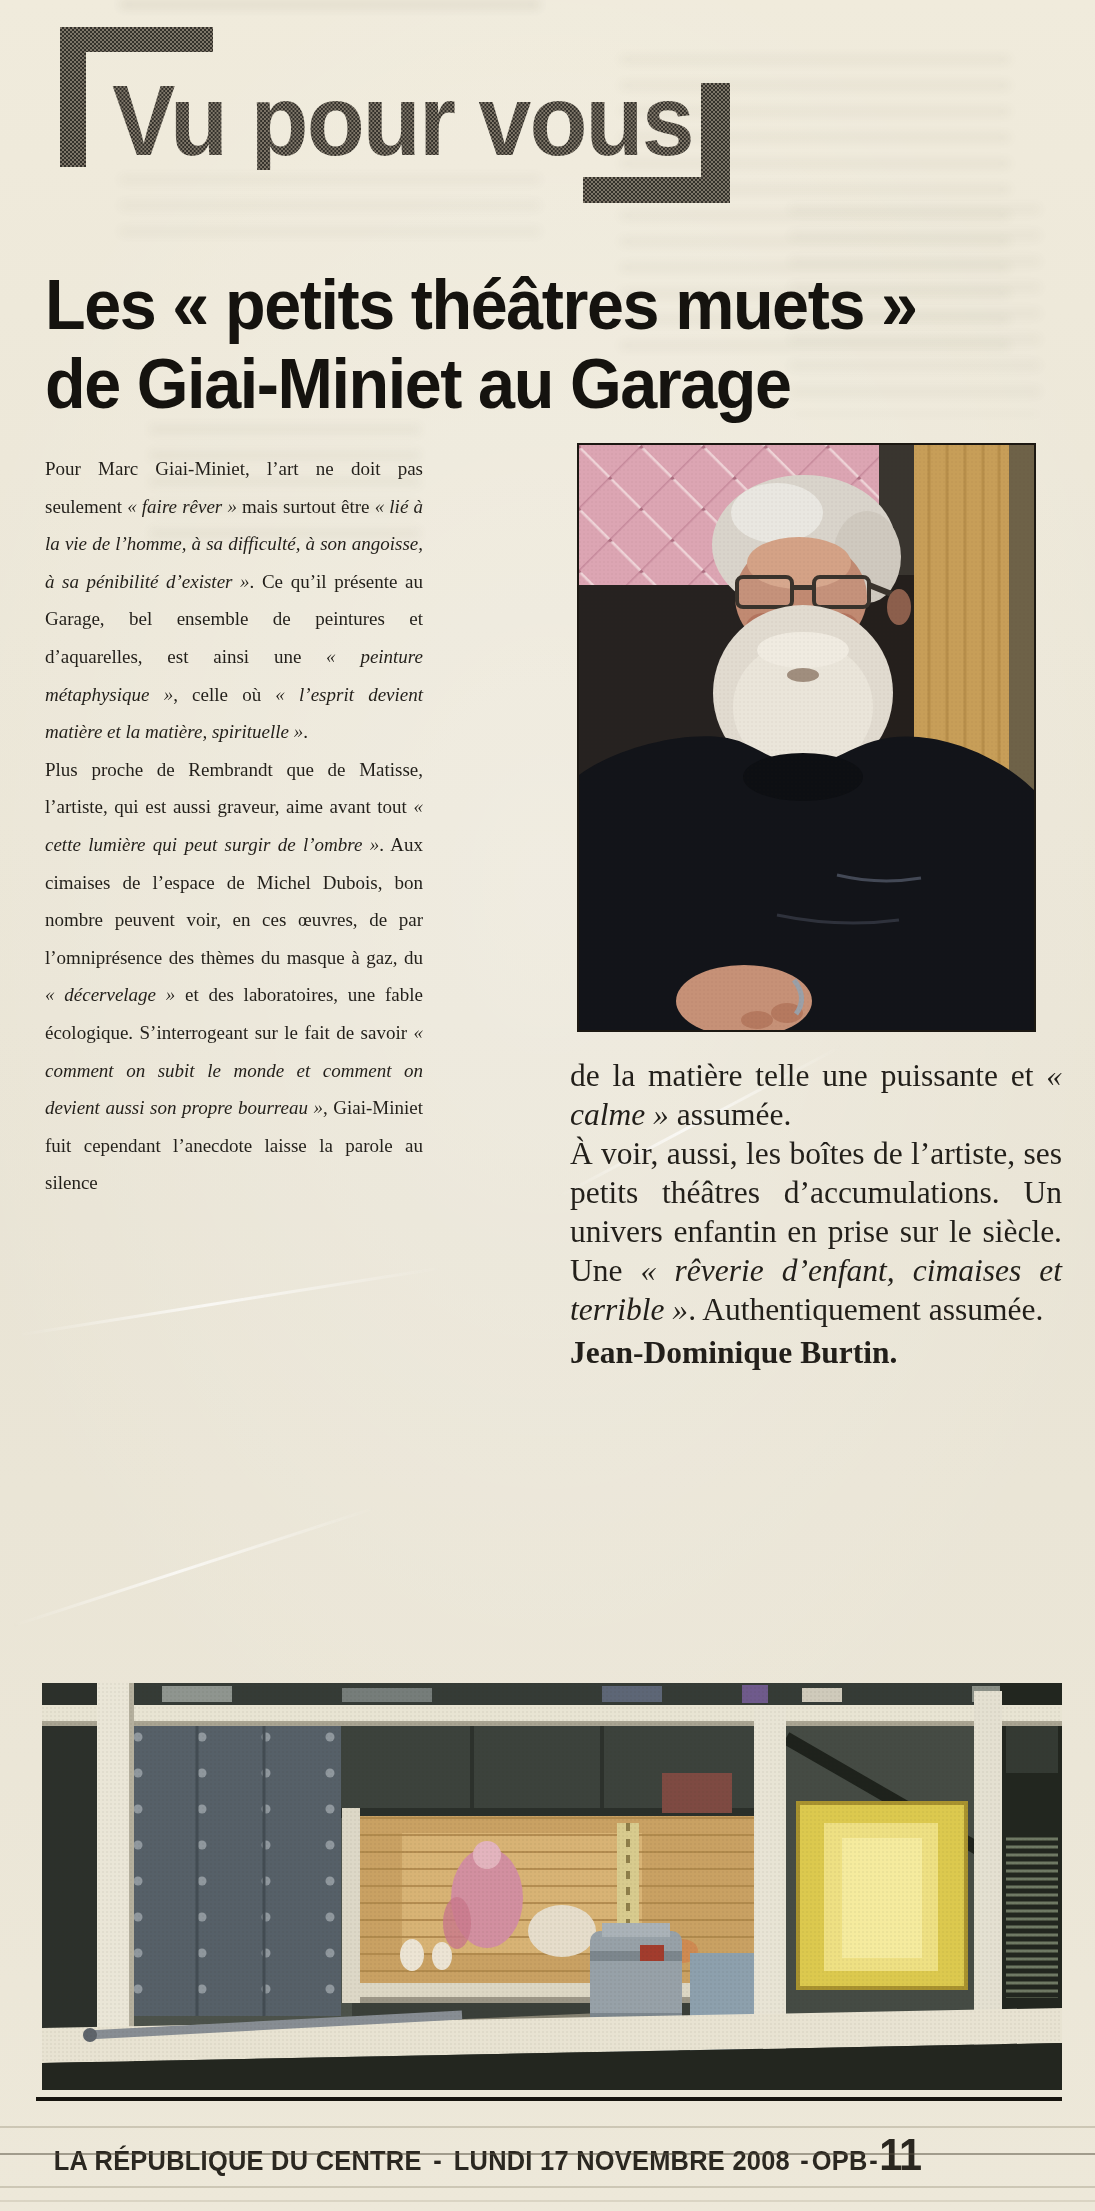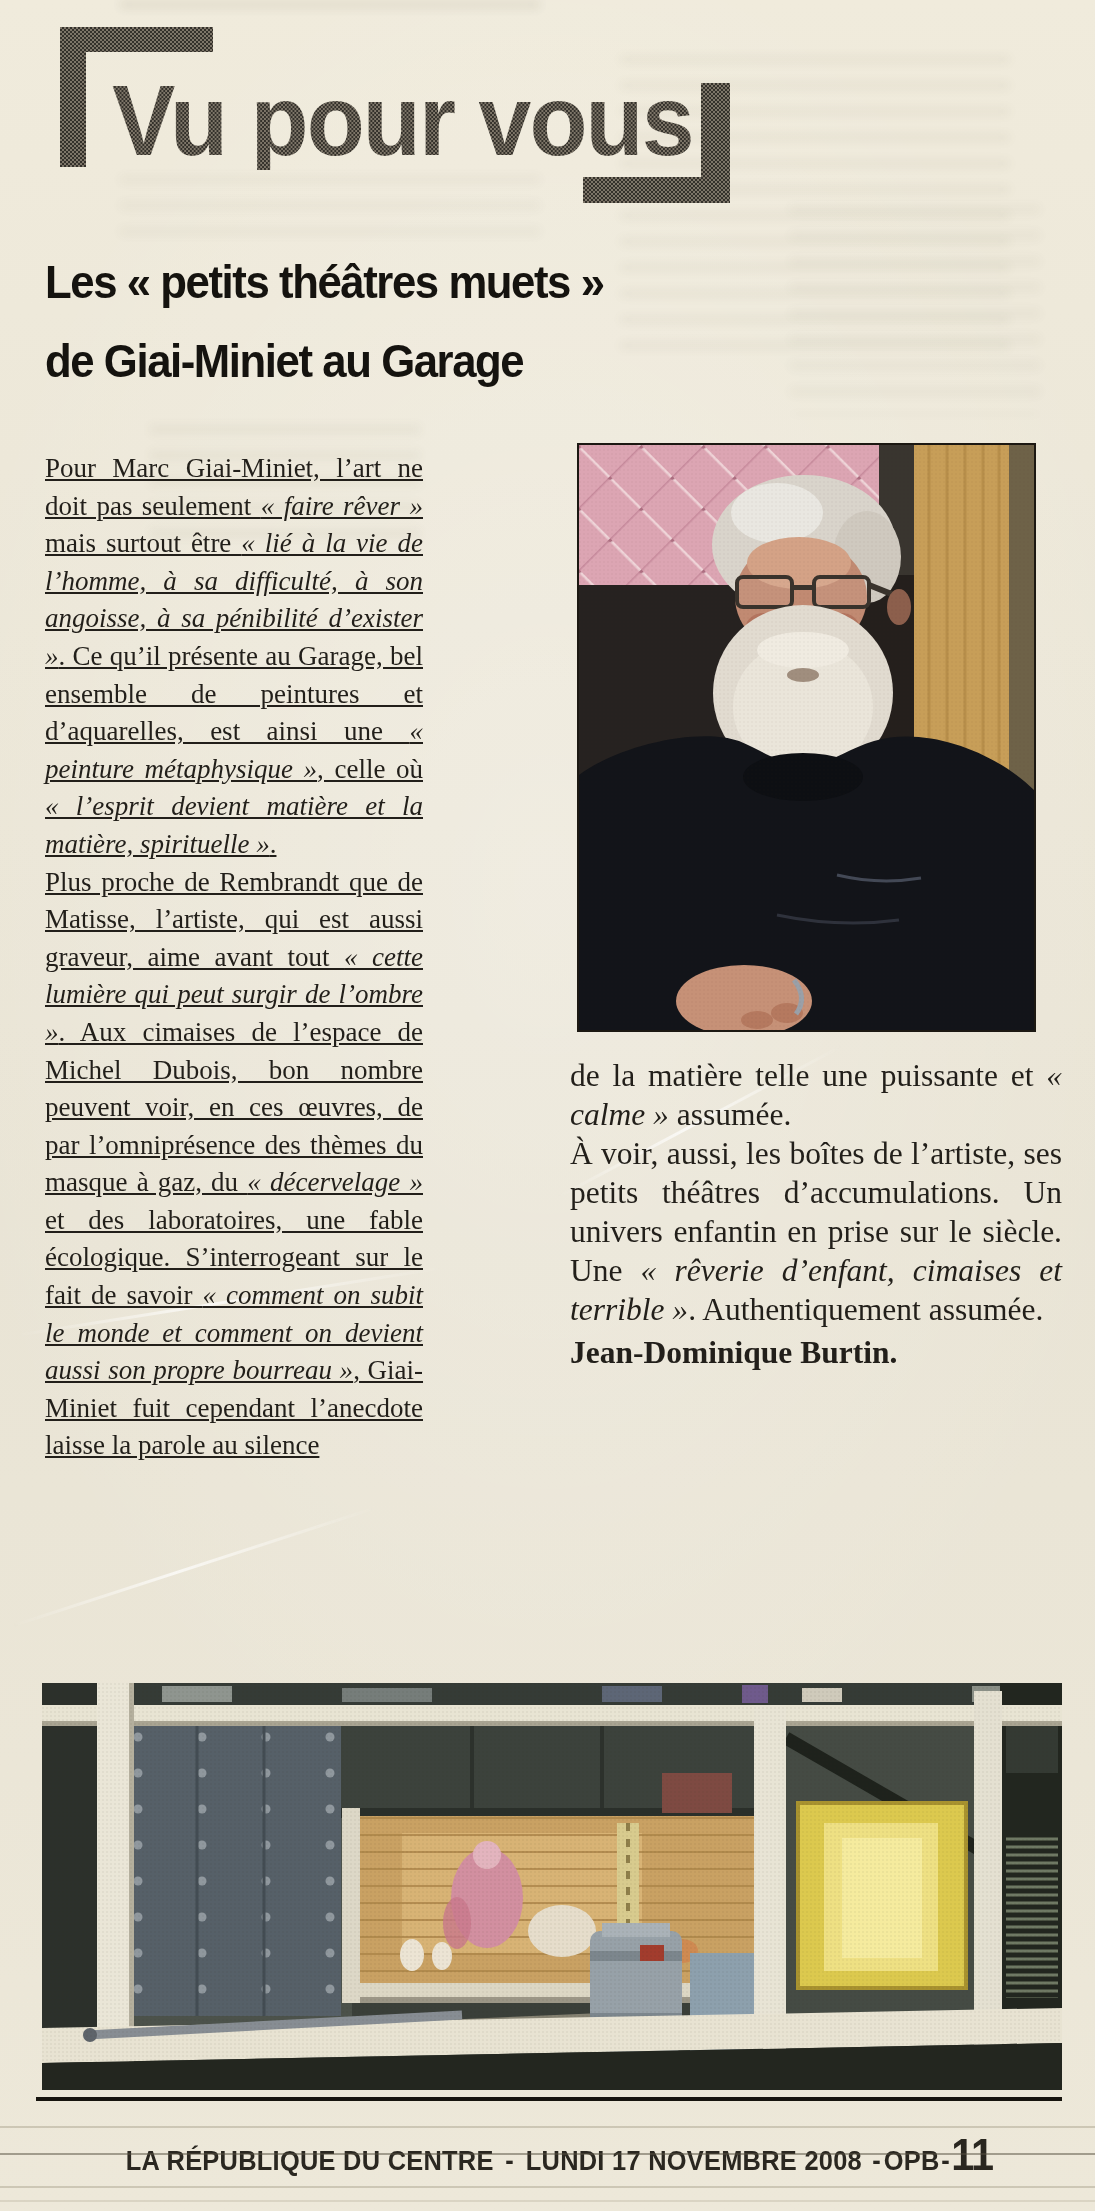--- a/index.html
+++ b/index.html
@@ -25,44 +25,44 @@
     color:#3b3831;
   }
   .section-title .squeeze{display:inline-block; transform:scaleX(0.95); transform-origin:left top;}
   @supports (-webkit-background-clip: text){
     .section-title .squeeze{
       background-image:repeating-conic-gradient(#34312b 0% 25%, #7d7568 0% 50%);
       background-size:4px 4px; -webkit-background-clip:text; background-clip:text; color:transparent;
     }
   }
   
-  .headline{position:absolute; left:45px; top:243px; width:1010px; color:#15130f;
-    font-family:"Liberation Sans", sans-serif; font-weight:bold; font-size:46px; line-height:79px; letter-spacing:-1.5px;}
+  .headline{position:absolute; left:45px; top:266px; width:1010px; color:#15130f;
+    font-family:"Liberation Sans", sans-serif; font-weight:bold; font-size:70px; line-height:79px; letter-spacing:-1.5px;}
   .headline .hl{display:block; transform:scaleX(0.95); transform-origin:left top; white-space:nowrap;}
   
   .col{position:absolute; text-align:justify; color:#221f1a;}
   .col p{margin:0;}
-  .col-left{left:45px; top:450px; width:378px; font-size:27px; line-height:37.6px;text-decoration:underline;}
+  .col-left{left:45px; top:450px; width:378px; font-size:19px; line-height:37.6px;}
   .col-right{left:570px; top:1056px; width:492px; font-size:31.5px; line-height:39px;}
   .col i{font-style:italic;}
   .byline{font-weight:bold; text-align:left; padding-right:22px; margin-top:4px !important;
     font-family:"Liberation Serif", serif;}
   .info{font-style:italic; line-height:40px;}
   
   .photo{position:absolute; overflow:hidden;}
   .portrait{left:577px; top:443px; width:459px; height:589px; border:2px solid #1c1812; box-sizing:border-box; background:#241f1c;}
   .workshop{left:42px; top:1683px; width:1020px; height:407px; background:#4c524b;}
   .photo svg{display:block; width:100%; height:100%;}
   .photo-rule{position:absolute; left:36px; top:2097px; width:1026px; height:4px; background:#17140e;}
   
   .frule{position:absolute; left:0; width:1095px; height:2px; background:#b7b09c; opacity:.6;}
   .fstrike{position:absolute; left:0; top:2153px; width:1095px; height:2px; background:#55503f; opacity:.5;}
   .footer-row{
     position:absolute; left:42px; top:2130px; width:1025px;
-    display:flex; justify-content:center; align-items:baseline;
+    display:flex; justify-content:flex-start; align-items:baseline;
     font-family:"Liberation Sans", sans-serif; font-weight:bold; font-size:27px; color:#2a2720; letter-spacing:0.3px;
   }
   .footer-row .cond{display:inline-block; transform:scaleX(0.94); transform-origin:center;}
   .footer-row .page-num{font-size:44px; letter-spacing:-1px;}
 </style>
 </head>
 <body>
 
 <div class="page">
 

